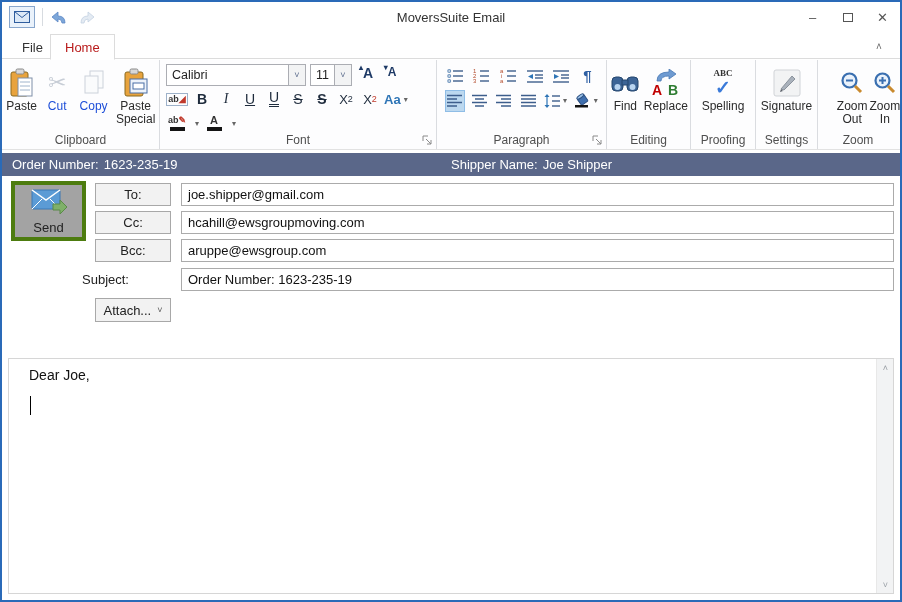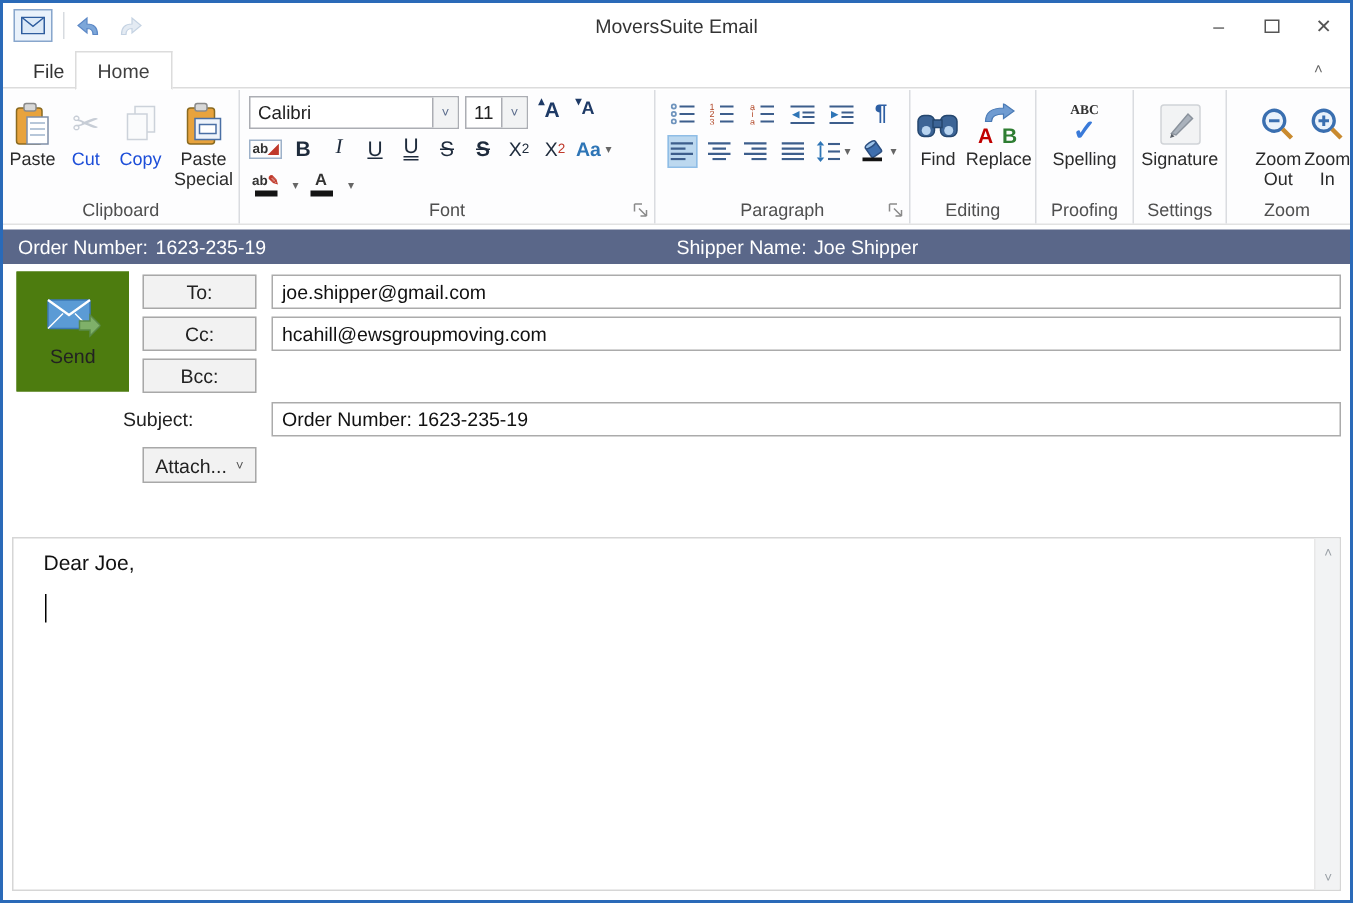--- a/index.html
+++ b/index.html
@@ -14,21 +14,21 @@
   .undo-btn { left:46px; } .redo-btn { left:72px; }
   .win-title { position:absolute; top:8px; left:0; right:0; text-align:center; font-size:13px; color:#333; }
   .win-controls { position:absolute; right:0; top:0; height:30px; display:flex; }
   .win-btn { width:35px; height:30px; display:flex; align-items:center; justify-content:center; color:#555; font-size:13px; cursor:default; }
   .max-glyph { width:10px; height:9px; border:1px solid #555; display:inline-block; }
 
   
   .tabrow { position:absolute; top:30px; left:0; right:0; height:27px; background:#fff; border-bottom:1px solid #dcdcdc; }
   .tab { position:absolute; top:3px; height:25px; padding:0 14px; font-size:13px; color:#333; display:flex; align-items:center; }
   .tab-file { left:6px; } .tab-home { left:48px; } .tab-insert { left:97px;margin-top:20px; }
-  .tab.active { background:#fff; border:1px solid #dcdcdc; border-bottom:1px solid #fff; color:#404040; top:2px; height:26px; }
+  .tab.active { background:#fff; border:1px solid #dcdcdc; border-bottom:1px solid #fff; color:#b91c1c; top:2px; height:26px; }
   .collapse-btn { position:absolute; right:12px; top:6px; width:18px; height:16px; display:flex; align-items:center; justify-content:center; }
 
   
   .ribbon { position:absolute; top:58px; left:0; right:0; height:90px; background:#fdfdfe; border-bottom:1px solid #e2e2e2; display:flex; }
   .rgroup { position:relative; height:100%; border-right:1px solid #dadce0; padding-top:3px; }
   .rgroup-label { position:absolute; bottom:2px; left:0; right:0; text-align:center; font-size:12px; color:#4f4f4f; }
   .g-clipboard { width:158px; } .g-font { width:277px; } .g-paragraph { width:170px; }
   .g-editing { width:84px; } .g-proofing { width:65px; } .g-settings { width:62px; } .g-zoom { width:80px; border-right:none; }
   .bigbtns { display:flex; justify-content:center; gap:2px; padding:1px 2px 0 2px; }
   .bigbtn { width:48px; min-height:64px; display:flex; flex-direction:column; align-items:center; padding-top:2px; }
@@ -68,21 +68,21 @@
   svg { display:block; }
 
   
   .infobar { position:absolute; top:151px; left:0; right:0; height:23px; background:#5a6789; color:#fff; font-size:13px; }
   .infobar .onum { position:absolute; left:10px; top:4px; }
   .infobar .shipper { position:absolute; left:50%; top:4px; }
   .infobar .lab { margin-right:5px; }
 
   
   .form { position:absolute; top:174px; left:0; right:0; height:182px; background:#fff; }
-  .send-btn { position:absolute; left:9px; top:5px; width:75px; height:80px; background:#4d7c0f; border:1px solid #4d7c0f; display:flex; flex-direction:column; align-items:center; justify-content:center; gap:4px; }
+  .send-btn { position:absolute; left:9px; top:5px; width:75px; height:60px; background:#a3a3a3; border:4px solid #4d7c0f; display:flex; flex-direction:column; align-items:center; justify-content:center; gap:4px; }
   .send-btn .slabel { font-size:13px; color:#222; }
   .addr-btn { position:absolute; left:93px; width:76px; height:23px; background:#f2f2f2; border:1px solid #a8a8a8; font-size:13px; color:#222; display:flex; align-items:center; justify-content:center; }
   .field { position:absolute; left:179px; width:713px; height:23px; background:#fff; border:1px solid #ababab; font-size:13px; color:#111; display:flex; align-items:center; padding-left:6px; }
   .row-to { top:7px; } .row-cc { top:35px; } .row-bcc { top:63px; } .row-subj { top:92px; }
   .subj-label { position:absolute; left:80px; top:96px; width:89px; text-align:left; font-size:13px; color:#222; }
   .attach-btn { position:absolute; left:93px; top:122px; width:76px; height:24px; background:#f2f2f2; border:1px solid #a8a8a8; font-size:13px; color:#222; display:flex; align-items:center; justify-content:center; gap:6px; }
   .attach-btn .chev { font-size:9px; color:#555; }
   .attach-list { position:absolute; left:179px; top:120px; width:713px; height:57px; background:#fff; border:1px solid #ababab; }
   .attach-item { height:21px; background:#c4ddf1; font-size:13px; color:#111; display:flex; align-items:center; padding-left:6px; }
 
@@ -541,20 +541,23 @@
     <div class="addr-btn row-cc">
         <span>Cc:</span>
       </div>
     <div class="field row-cc">
         <span>hcahill@ewsgroupmoving.com</span>
       </div>
 
     <div class="addr-btn row-bcc">
         <span>Bcc:</span>
       </div>
+    <div class="field row-bcc">
+        <span>aruppe@ewsgroup.com</span>
+      </div>
 
     <div class="subj-label">Subject:</div>
     <div class="field row-subj">
         <span>Order Number: 1623-235-19</span>
       </div>
 
     <div class="attach-btn">
       <span>Attach...</span>
       <span class="chev">˅</span>
     </div>

